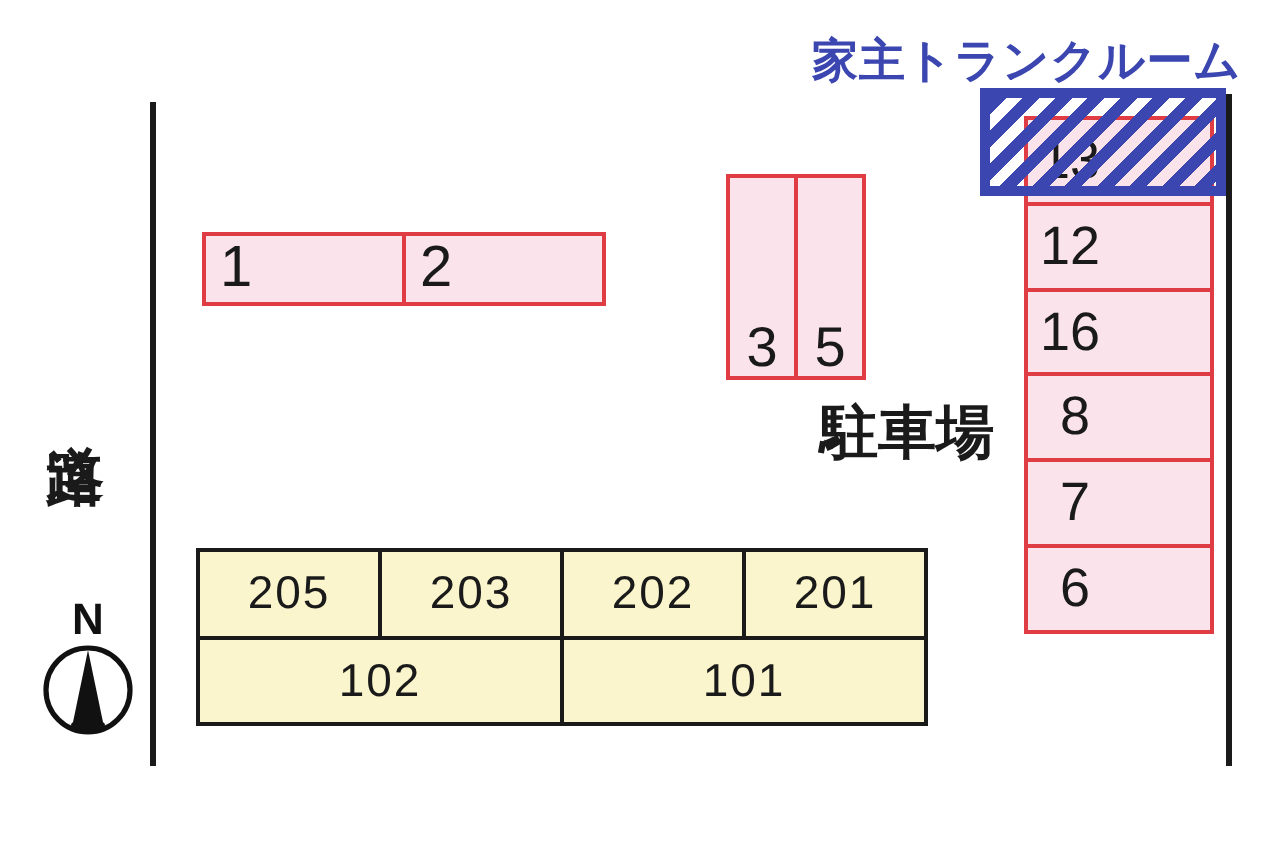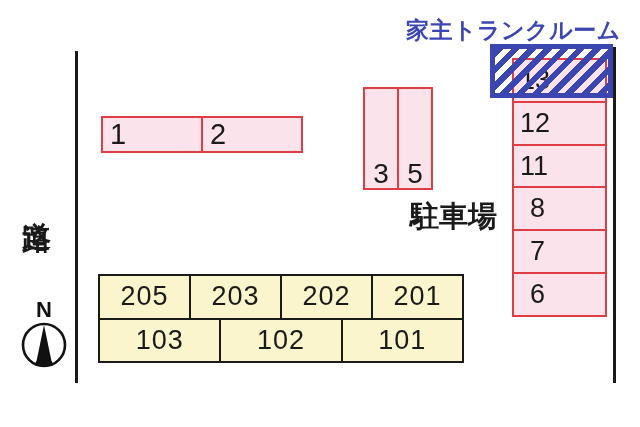--- a/index.html
+++ b/index.html
@@ -68,21 +68,21 @@
     position:absolute; left:98px; top:274px; width:366px; height:89px;
     background:var(--fill-yellow,#faf5cc);
     border:2px solid var(--line-black,#1a1a1a);
     display:flex; flex-direction:column;
   }
   .brow { flex:1; display:flex; border-bottom:2px solid var(--line-black,#1a1a1a); }
   .brow:last-child { border-bottom:none; }
   .brow .cell {
     flex:1; border-right:2px solid var(--line-black,#1a1a1a);
     display:flex; align-items:center; justify-content:center;
-    font-size:27px; letter-spacing:1px;
+    font-size:23px; letter-spacing:1px;
   }
   .brow .cell:last-child { border-right:none; }
 </style>
 </head>
 <body>
 
 <div class="canvas">
 
   <div class="title">家主トランクルーム</div>
 
@@ -104,37 +104,36 @@
   <div class="pinkbox box35">
       <div class="cell single">3</div>
       <div class="cell single">5</div>
     </div>
 
   <div class="parking-label">駐車場</div>
 
   <div class="pinkbox side-col">
       <div class="cell">13</div>
       <div class="cell">12</div>
-      <div class="cell">11</div>
+      <div class="cell">16</div>
       <div class="cell single">8</div>
       <div class="cell single">7</div>
       <div class="cell single">6</div>
     </div>
 
   <div class="hatch"></div>
 
   <div class="vline right-line"></div>
 
   <div class="building">
     <div class="brow">
         <div class="cell">205</div>
         <div class="cell">203</div>
         <div class="cell">202</div>
         <div class="cell">201</div>
       </div>
     <div class="brow">
-        <div class="cell">103</div>
         <div class="cell">102</div>
         <div class="cell">101</div>
       </div>
   </div>
 
 </div>
 
 </body></html>

